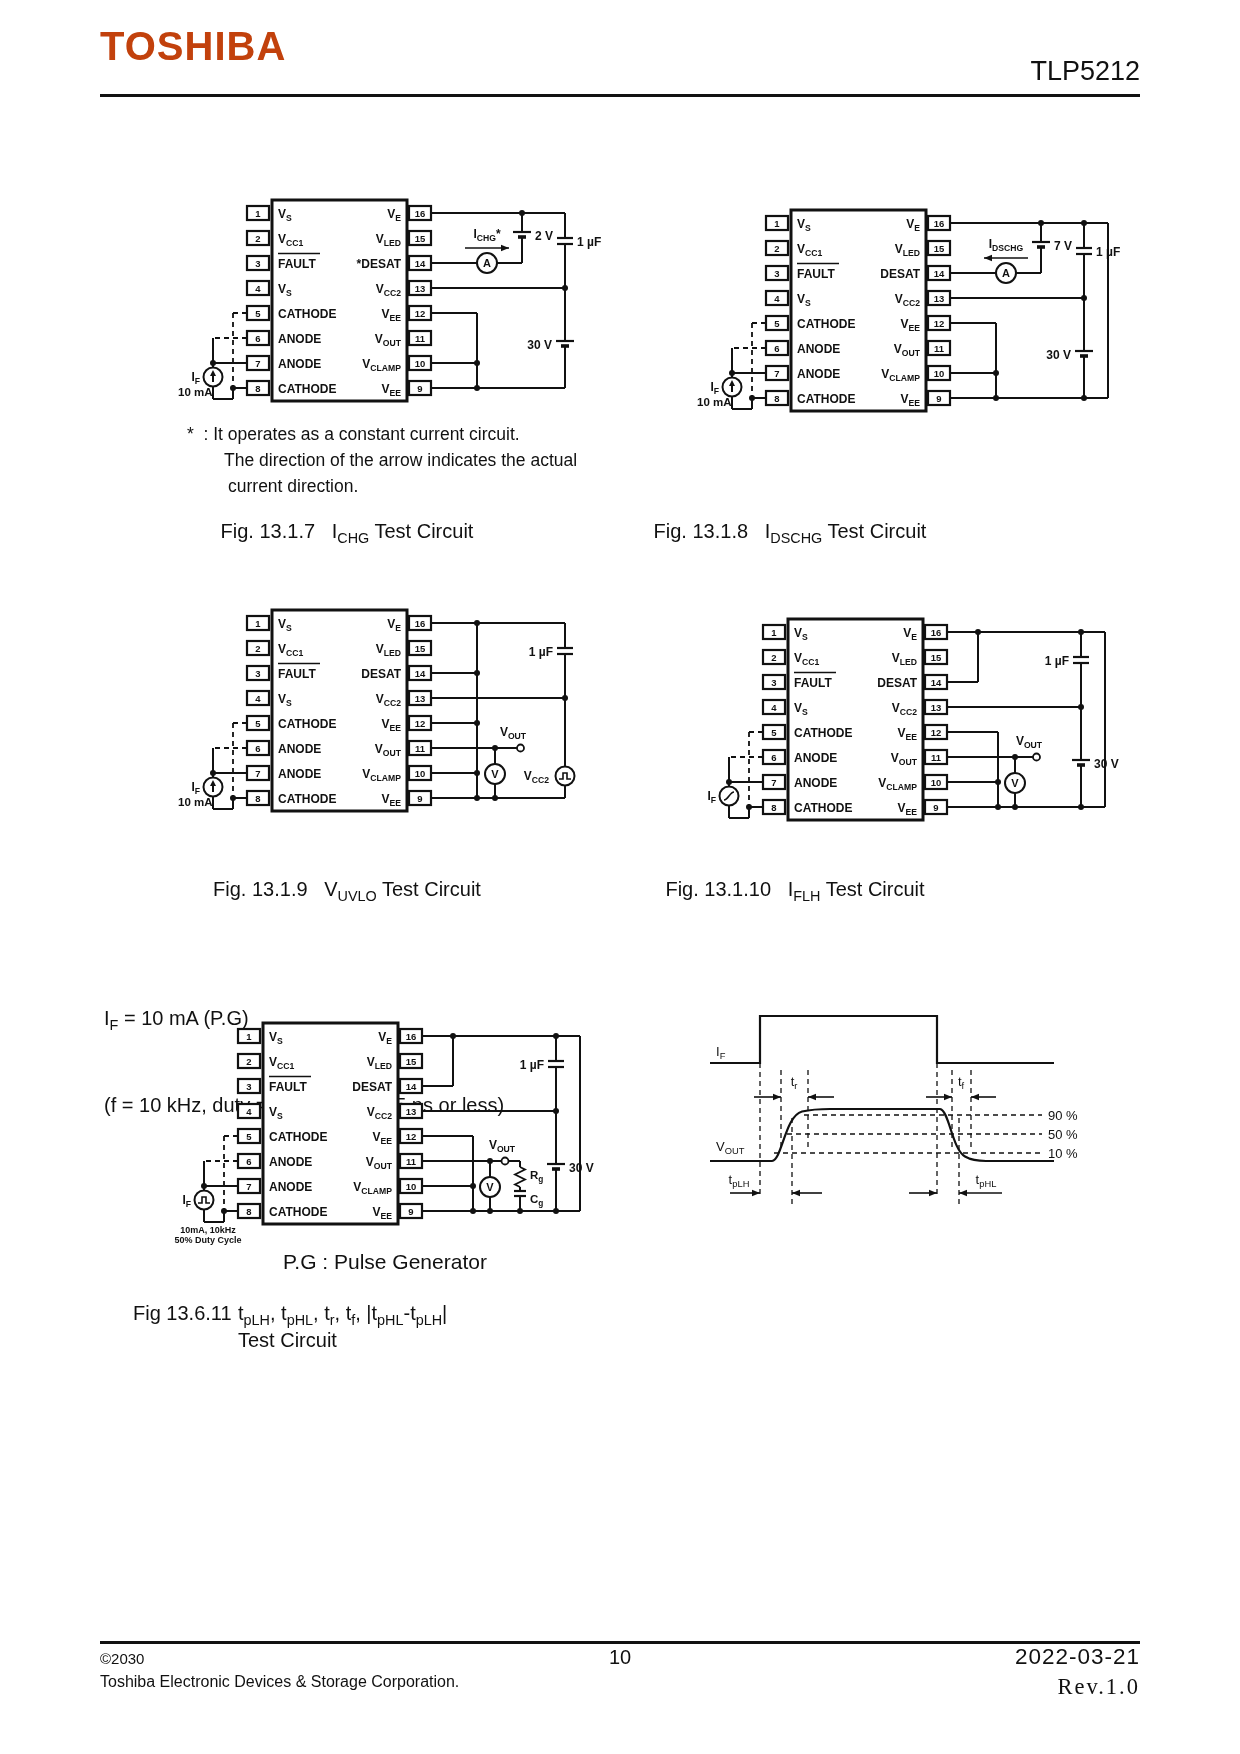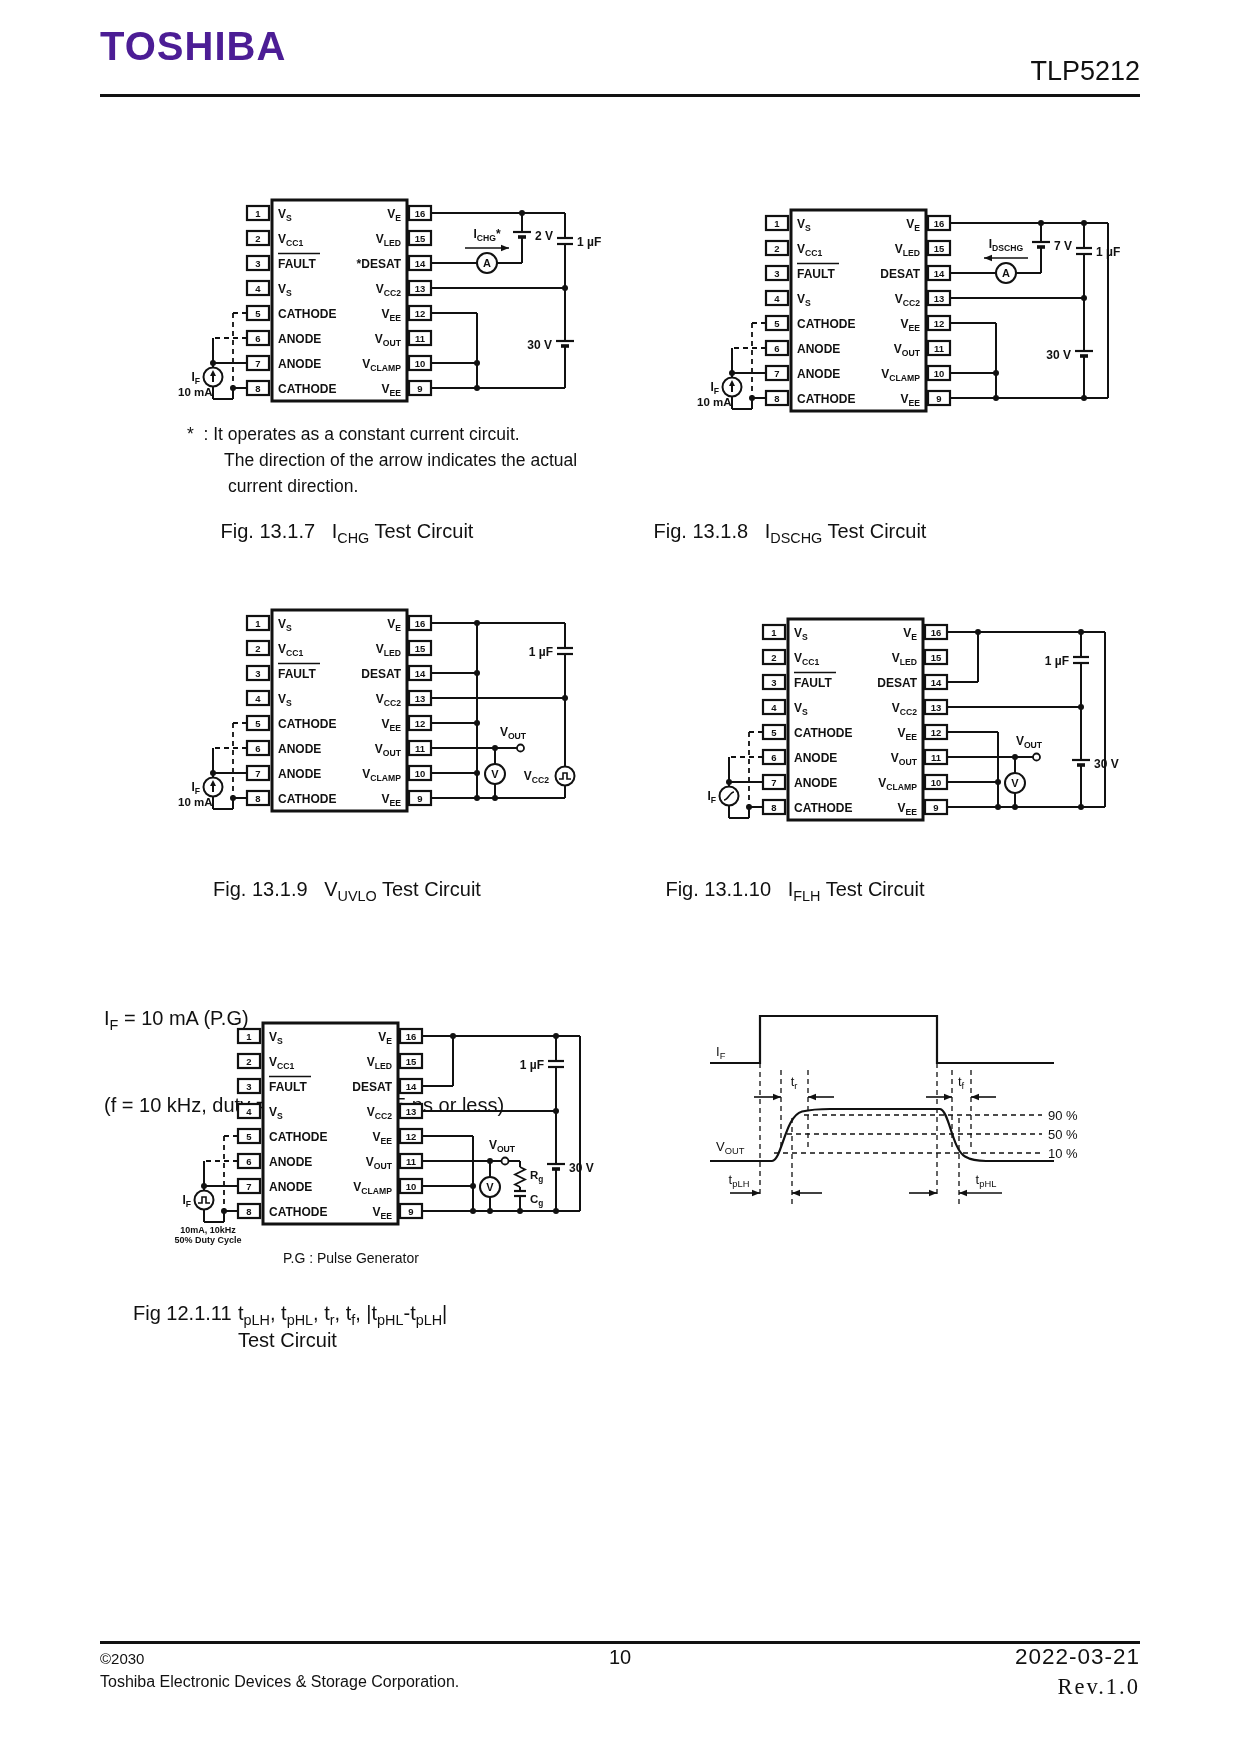--- a/index.html
+++ b/index.html
@@ -1,26 +1,26 @@
 <!DOCTYPE html>
 <html><head>
 <meta charset="utf-8">
 <style>
   html,body{margin:0;padding:0;background:#ffffff;}
   .page{position:relative;width:1240px;height:1754px;background:#fff;overflow:hidden;
         font-family:"Liberation Sans",sans-serif;color:#111;}
   .abs{position:absolute;}
-  .logo{left:100px;top:24px;font-size:40px;font-weight:900;color:#4c1d95;letter-spacing:1px;}
+  .logo{left:100px;top:24px;font-size:40px;font-weight:900;color:#c2410c;letter-spacing:1px;}
   .part{right:100px;top:56px;font-size:27px;color:#111;text-align:right;}
   .hrule{left:100px;top:94px;width:1040px;height:3px;background:#111;}
   .frule{left:100px;top:1641px;width:1040px;height:2.5px;background:#111;}
   .notetext{font-size:17.5px;white-space:pre;}
   .cap{font-size:20px;text-align:center;white-space:pre;}
   .cond{left:104px;top:946px;font-size:20px;line-height:29px;white-space:pre;}
-  .pgnote{left:283px;top:1250px;font-size:14px;}
+  .pgnote{left:283px;top:1250px;font-size:21px;}
   .figcap{font-size:20px;white-space:pre;}
   sub{font-size:72%;line-height:0;}
   svg{position:absolute;overflow:visible;}
   .foot-c{left:100px;top:1650px;font-size:15px;}
   .foot-co{left:100px;top:1673px;font-size:16px;}
   .foot-p{left:0;top:1646px;width:1240px;text-align:center;font-size:20px;}
   .foot-d{right:100px;top:1644px;font-size:22.5px;letter-spacing:1px;}
   .foot-r{right:100px;top:1674px;font-size:22.5px;letter-spacing:2px;font-family:Liberation Serif, serif;}
 </style>
 </head>
@@ -593,21 +593,21 @@
       <polygon points="170,193 178,189.8 178,196.2" fill="#111"></polygon>
       <text x="364" y="184" font-size="13" font-family="&quot;Liberation Sans&quot;,sans-serif" font-weight="normal" fill="#111" text-anchor="middle"><tspan dy="0" font-size="13">t</tspan><tspan dy="3.2" font-size="9.36">pHL</tspan></text>
       <line x1="287" y1="193" x2="315" y2="193" stroke="#111" stroke-width="1.6" stroke-linecap="butt"></line>
       <polygon points="315,193 307,189.8 307,196.2" fill="#111"></polygon>
       <line x1="380" y1="193" x2="337" y2="193" stroke="#111" stroke-width="1.6" stroke-linecap="butt"></line>
       <polygon points="337,193 345,189.8 345,196.2" fill="#111"></polygon>
     </svg>
 
   <div class="abs pgnote">P.G : Pulse Generator</div>
 
-  <div class="abs figcap" style="left:133px;top:1302px">Fig 12.1.11</div>
+  <div class="abs figcap" style="left:133px;top:1302px">Fig 13.6.11</div>
   <div class="abs figcap" style="left:238px;top:1302px">t<sub>pLH</sub>, t<sub>pHL</sub>, t<sub>r</sub>, t<sub>f</sub>, |t<sub>pHL</sub>-t<sub>pLH</sub>|</div>
   <div class="abs figcap" style="left:238px;top:1329px">Test Circuit</div>
 
   <div class="abs frule"></div>
   <div class="abs foot-c">©2030</div>
   <div class="abs foot-co">Toshiba Electronic Devices &amp; Storage Corporation.</div>
   <div class="abs foot-p">10</div>
   <div class="abs foot-d">2022-03-21</div>
   <div class="abs foot-r">Rev.1.0</div>
 </div>

